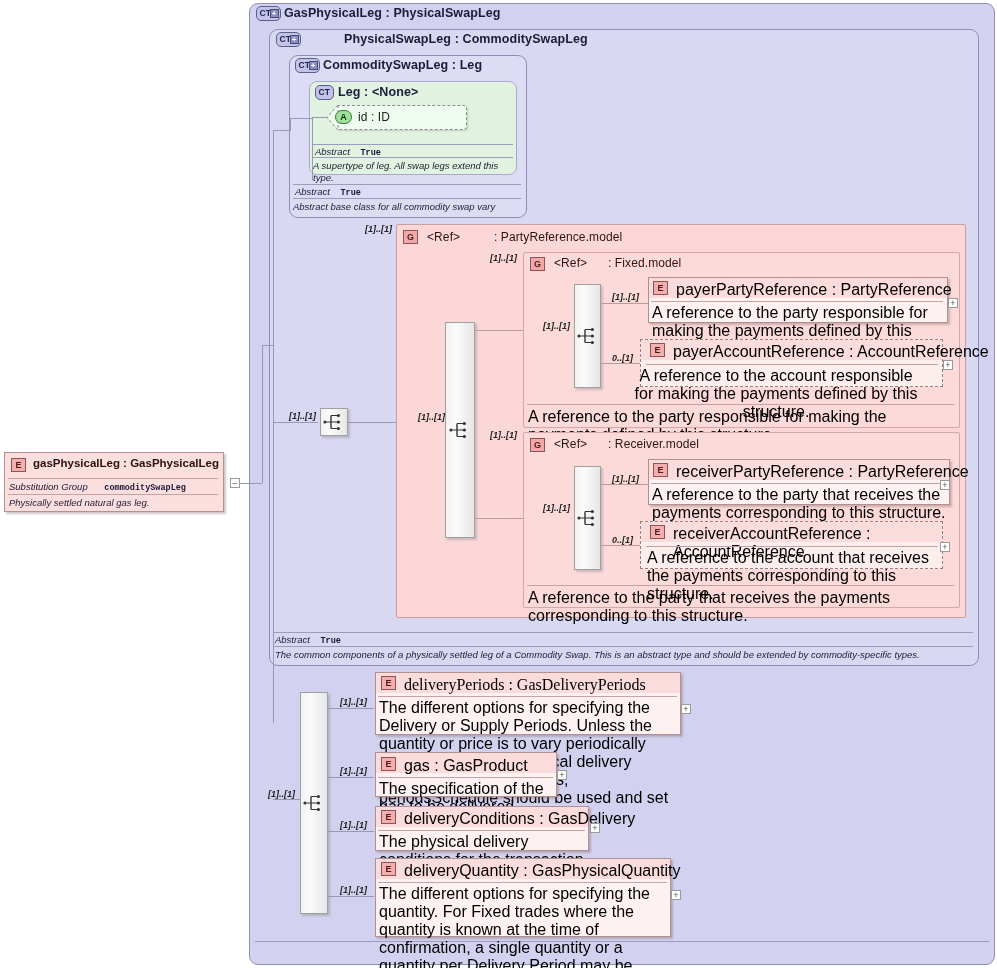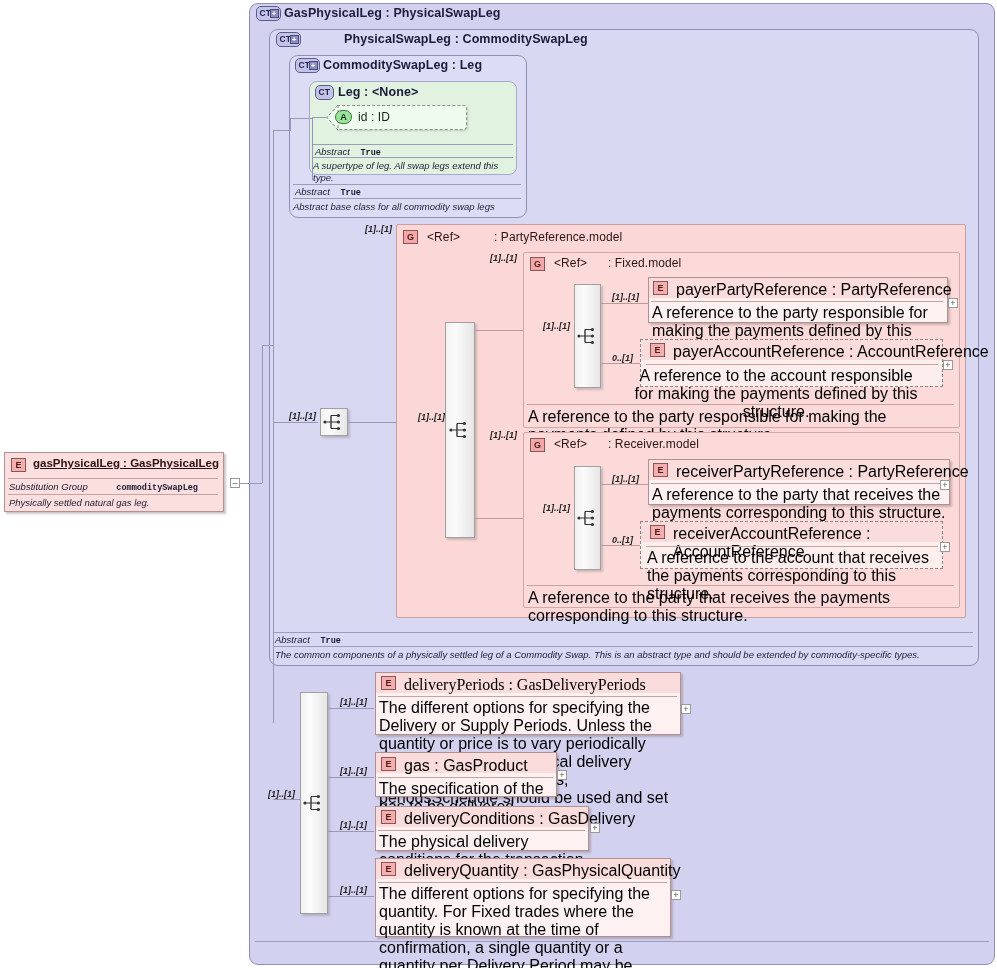--- a/index.html
+++ b/index.html
@@ -105,21 +105,21 @@
     <span>CT</span>
     <span class="plus">+</span>
   </div>
   <div class="panel-title" style="left:323px;top:58px;">CommoditySwapLeg : Leg</div>
   <div class="hr" style="left:293px;top:184px;width:228px;"></div>
   <div class="meta-row" style="left:295px;top:186px;">
     <span class="meta-key">Abstract</span>
     <span class="meta-val" style="margin-left:8px;">True</span>
   </div>
   <div class="hr" style="left:293px;top:198px;width:228px;"></div>
-  <div class="doc" style="left:293px;top:201px;width:232px;">Abstract base class for all commodity swap legs</div>
+  <div class="doc" style="left:293px;top:201px;width:232px;">Abstract base class for all commodity swap vary</div>
 
   <div class="typebox" style="left:309px;top:81px;width:208px;height:94px;background:#e1f2e1;border-color:#a8a8cc;"></div>
   <div class="badge-ct nop" style="left:315px;top:85px;">
     <span>CT</span>
   </div>
   <div class="panel-title" style="left:338px;top:85px;">Leg         : &lt;None&gt;</div>
 
   <div class="attr-box" style="left:337px;top:105px;width:130px;height:25px;border-radius:0 4px 4px 0;box-shadow:1px 1px 2px rgba(120,140,120,.35);"></div>
   <svg style="position:absolute;left:327px;top:105px;width:12px;height:25px;">
     <polygon points="11,0 11,25 0,12.5" fill="#effbef" stroke="#8c8c8c" stroke-width="1" stroke-dasharray="3,2"></polygon>
@@ -137,25 +137,25 @@
   <div class="hr" style="left:313px;top:157px;width:200px;"></div>
   <div class="doc" style="left:313px;top:160px;width:205px;">A supertype of leg. All swap legs extend this type.</div>
 
   <div class="ln v" style="left:312px;top:117px;height:63px;"></div>
   <div class="ln h" style="left:312px;top:117px;width:16px;"></div>
 
   <div class="rootcard" style="left:4px;top:452px;width:220px;height:60px;"></div>
   <div class="badge-sq e" style="left:11px;top:458px;">
     <span>E</span>
   </div>
-  <div class="card cap" style="left:33px;top:457px;font-size:11.5px;font-weight:bold;color:#2a1212;background:none;border:none;box-shadow:none;text-decoration:underline;">gasPhysicalLeg : GasPhysicalLeg</div>
+  <div class="card cap" style="left:33px;top:457px;font-size:11.5px;font-weight:bold;color:#2a1212;background:none;border:none;box-shadow:none;">gasPhysicalLeg : GasPhysicalLeg</div>
   <div class="hr pinkhr" style="left:8px;top:478px;width:210px;"></div>
   <div class="meta-row" style="left:9px;top:481px;">
     <span class="meta-key">Substitution Group</span>
-    <span class="meta-val" style="margin-left:26px;">commoditySwapLeg</span>
+    <span class="meta-val" style="margin-left:14px;">commoditySwapLeg</span>
   </div>
   <div class="hr pinkhr" style="left:8px;top:494px;width:210px;"></div>
   <div class="doc" style="left:9px;top:497px;width:210px;">Physically settled natural gas leg.</div>
 
   <div class="exp" style="left:230px;top:478px;">–</div>
   <div class="ln h" style="left:240px;top:483px;width:22px;"></div>
 
   <div class="ln v" style="left:262px;top:345px;height:138px;"></div>
   <div class="ln h" style="left:262px;top:345px;width:11px;"></div>
   <div class="ln v" style="left:273px;top:130px;height:216px;"></div>

